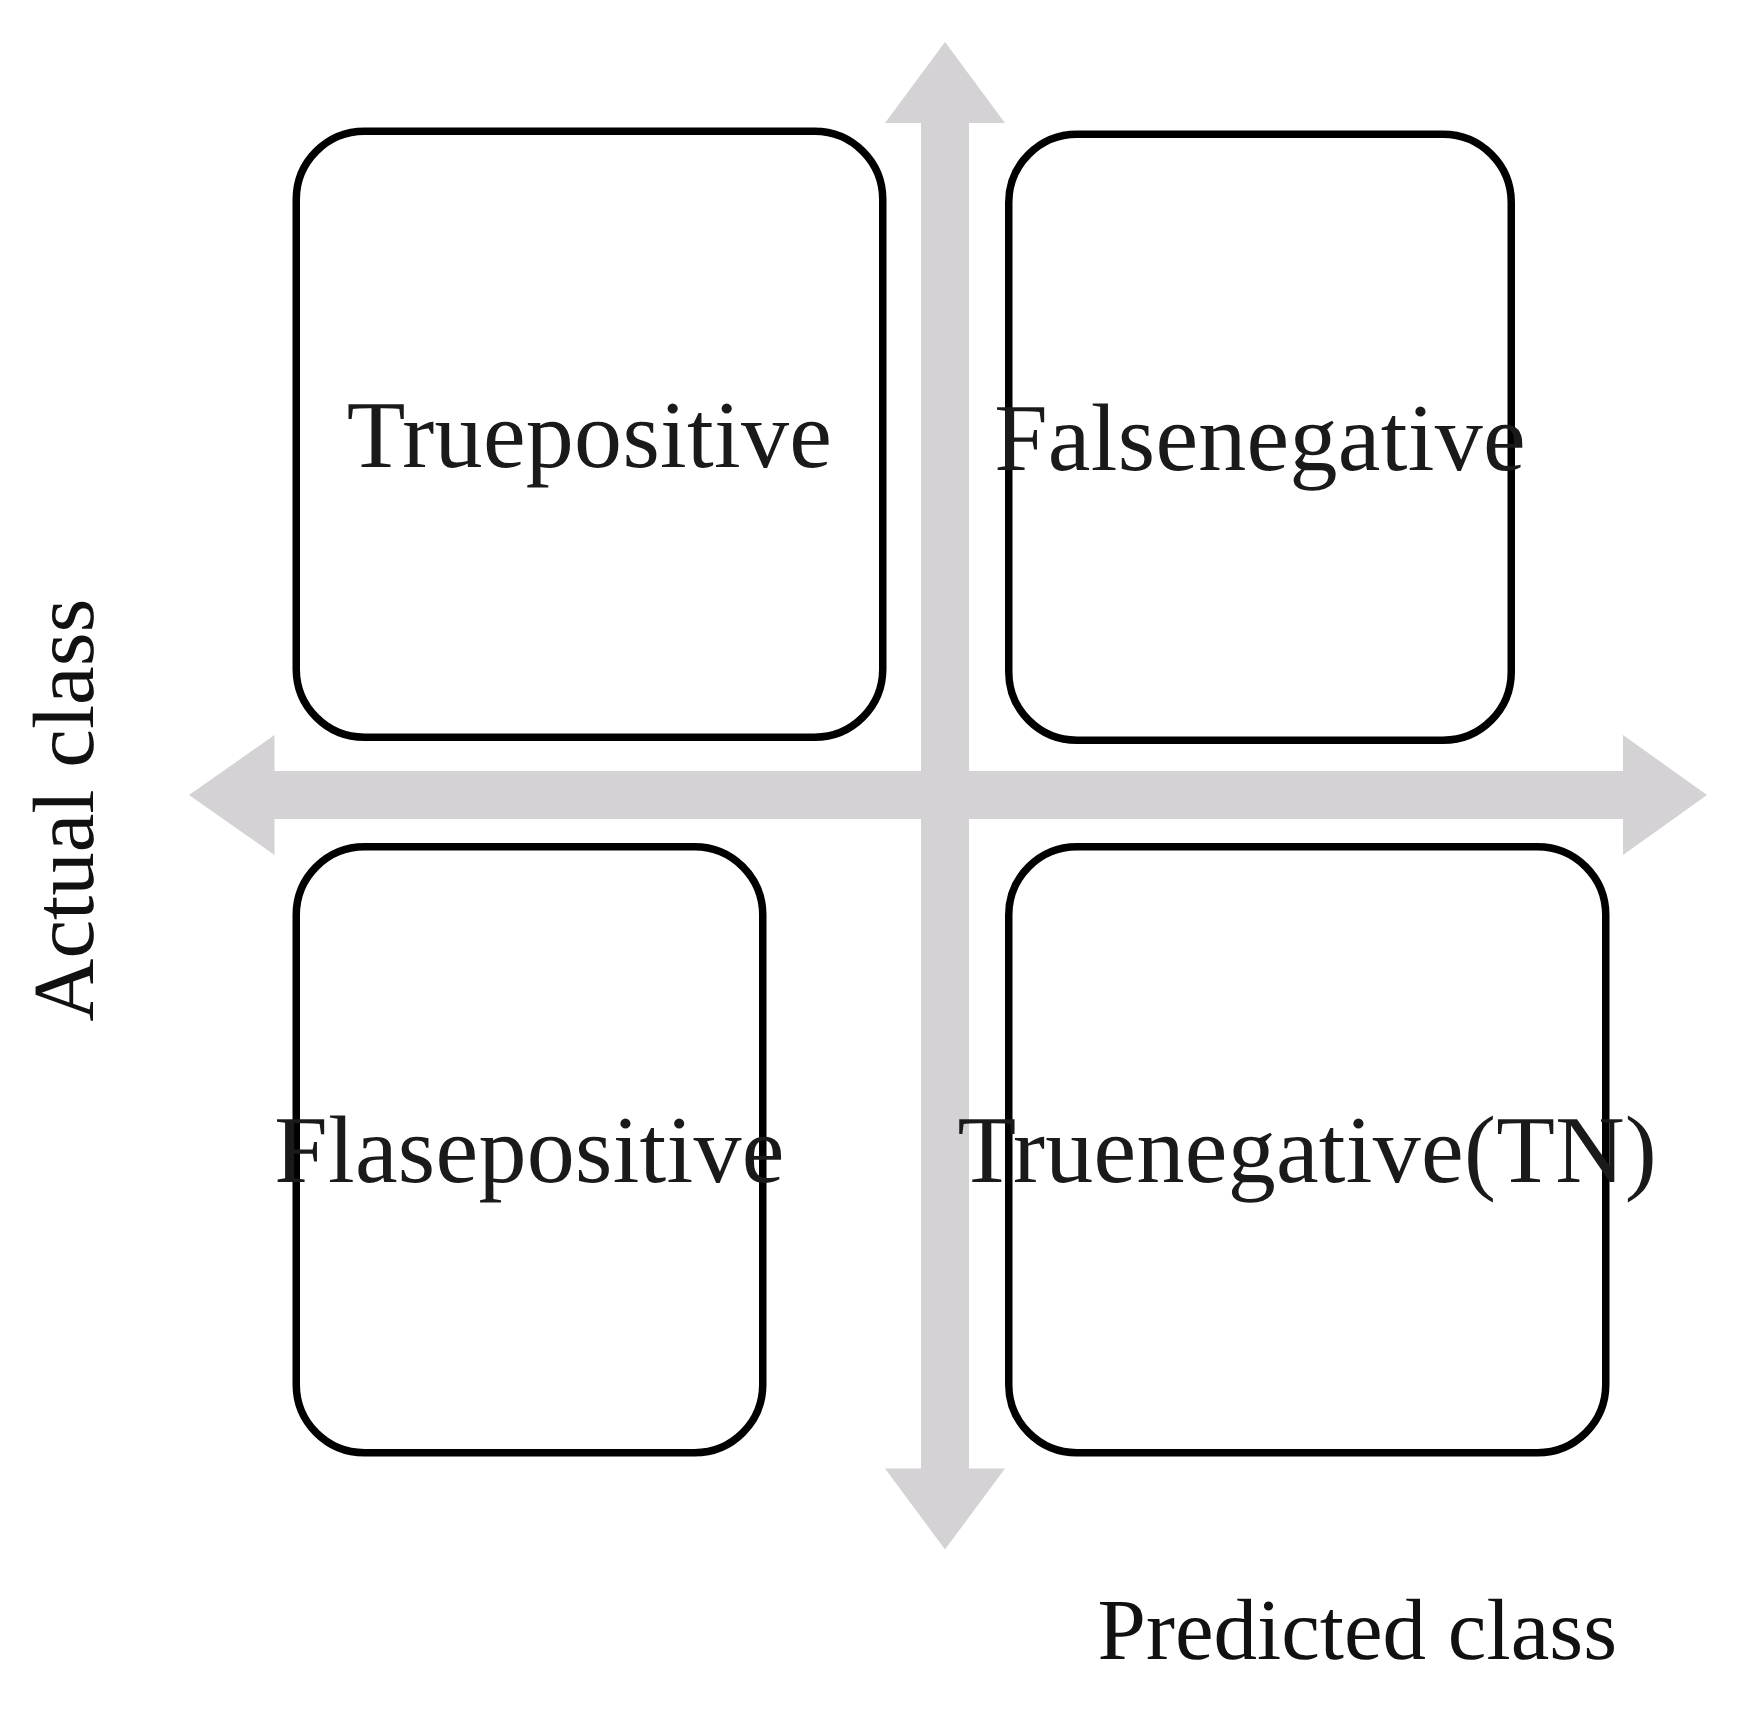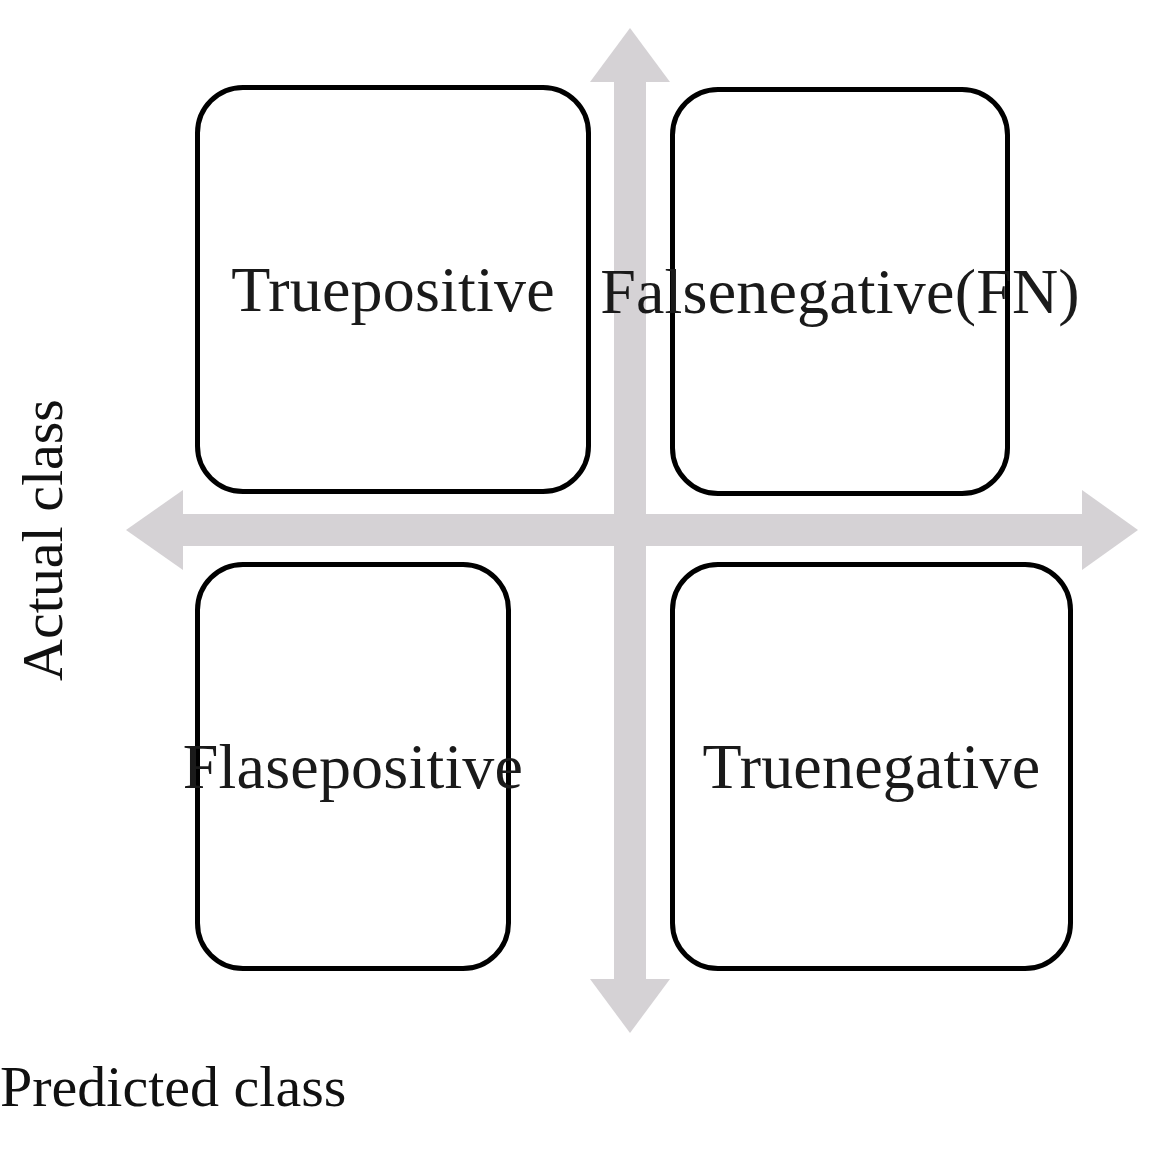--- a/index.html
+++ b/index.html
@@ -78,21 +78,21 @@
   #y-axis-title .rot {
     transform: rotate(-90deg);
     transform-origin: center center;
     display: block;
   }
 
   #x-axis-title {
     left: 0;
     top: 1058px;
     width: 1078px;
-    text-align: left;
+    text-align: right;
   }
 </style>
 </head>
 <body>
 
 <div id="canvas">
 
   <svg class="axes-layer" viewBox="0 0 1166 1155" width="1166" height="1155" aria-hidden="true">
 
     <g>
@@ -109,31 +109,31 @@
   </svg>
 
   <div class="quad-box tl">
     <span class="quad-line">True</span>
     <span class="quad-line">positive</span>
   </div>
 
   <div class="quad-box tr">
     <span class="quad-line">False</span>
     <span class="quad-line">negative</span>
-    <span class="quad-line">(FN)</span>
   </div>
 
   <div class="quad-box bl">
     <span class="quad-line">Flase</span>
     <span class="quad-line">positive</span>
   </div>
 
   <div class="quad-box br">
     <span class="quad-line">True</span>
     <span class="quad-line">negative</span>
+    <span class="quad-line">(TN)</span>
   </div>
 
   <div class="axis-title" id="y-axis-title">
     <span class="rot">Actual class</span>
   </div>
 
   <div class="axis-title" id="x-axis-title">
     <span>Predicted class</span>
   </div>
 

